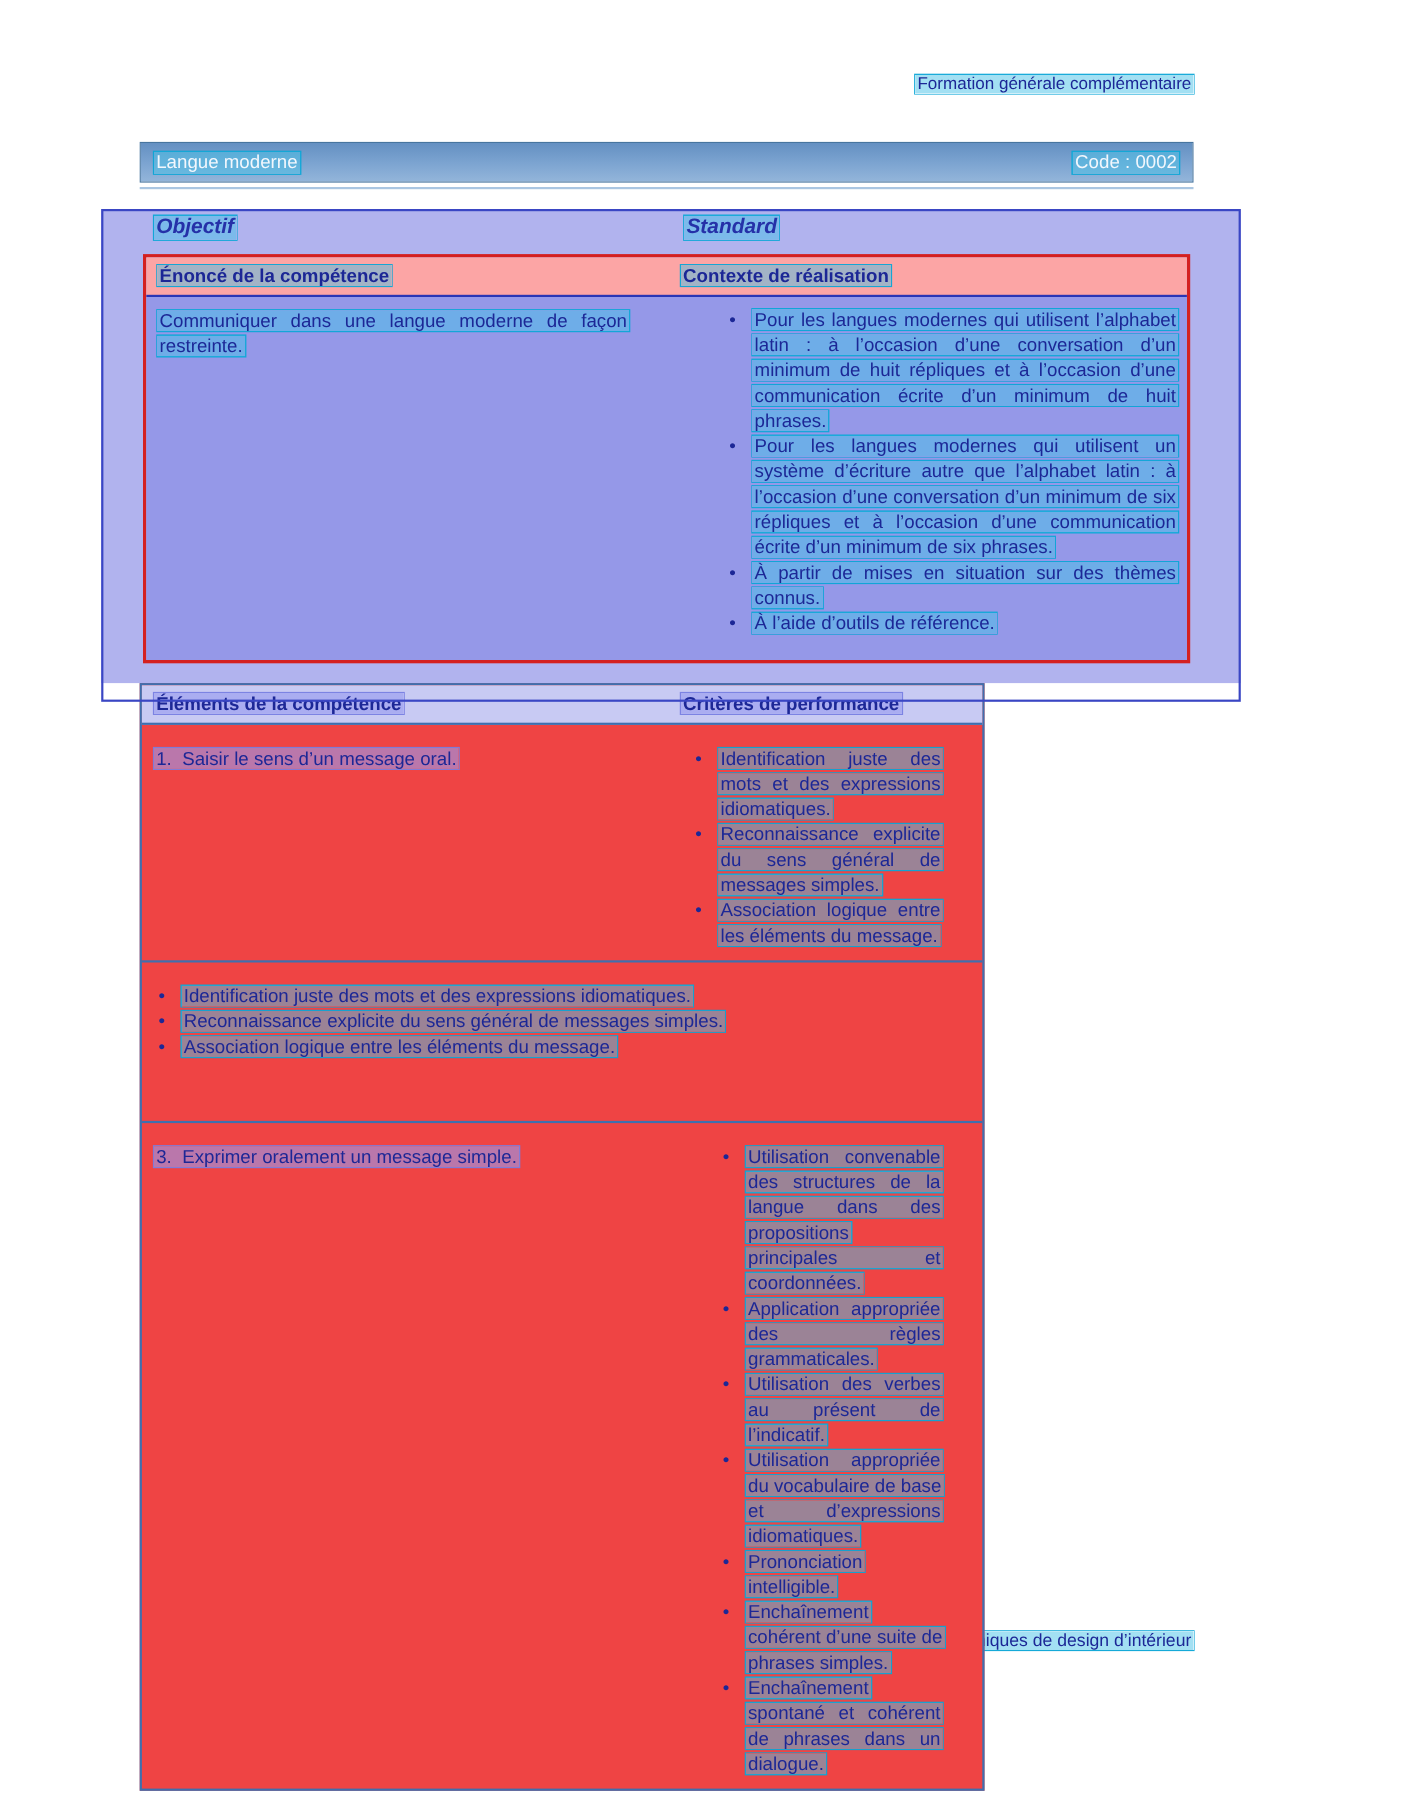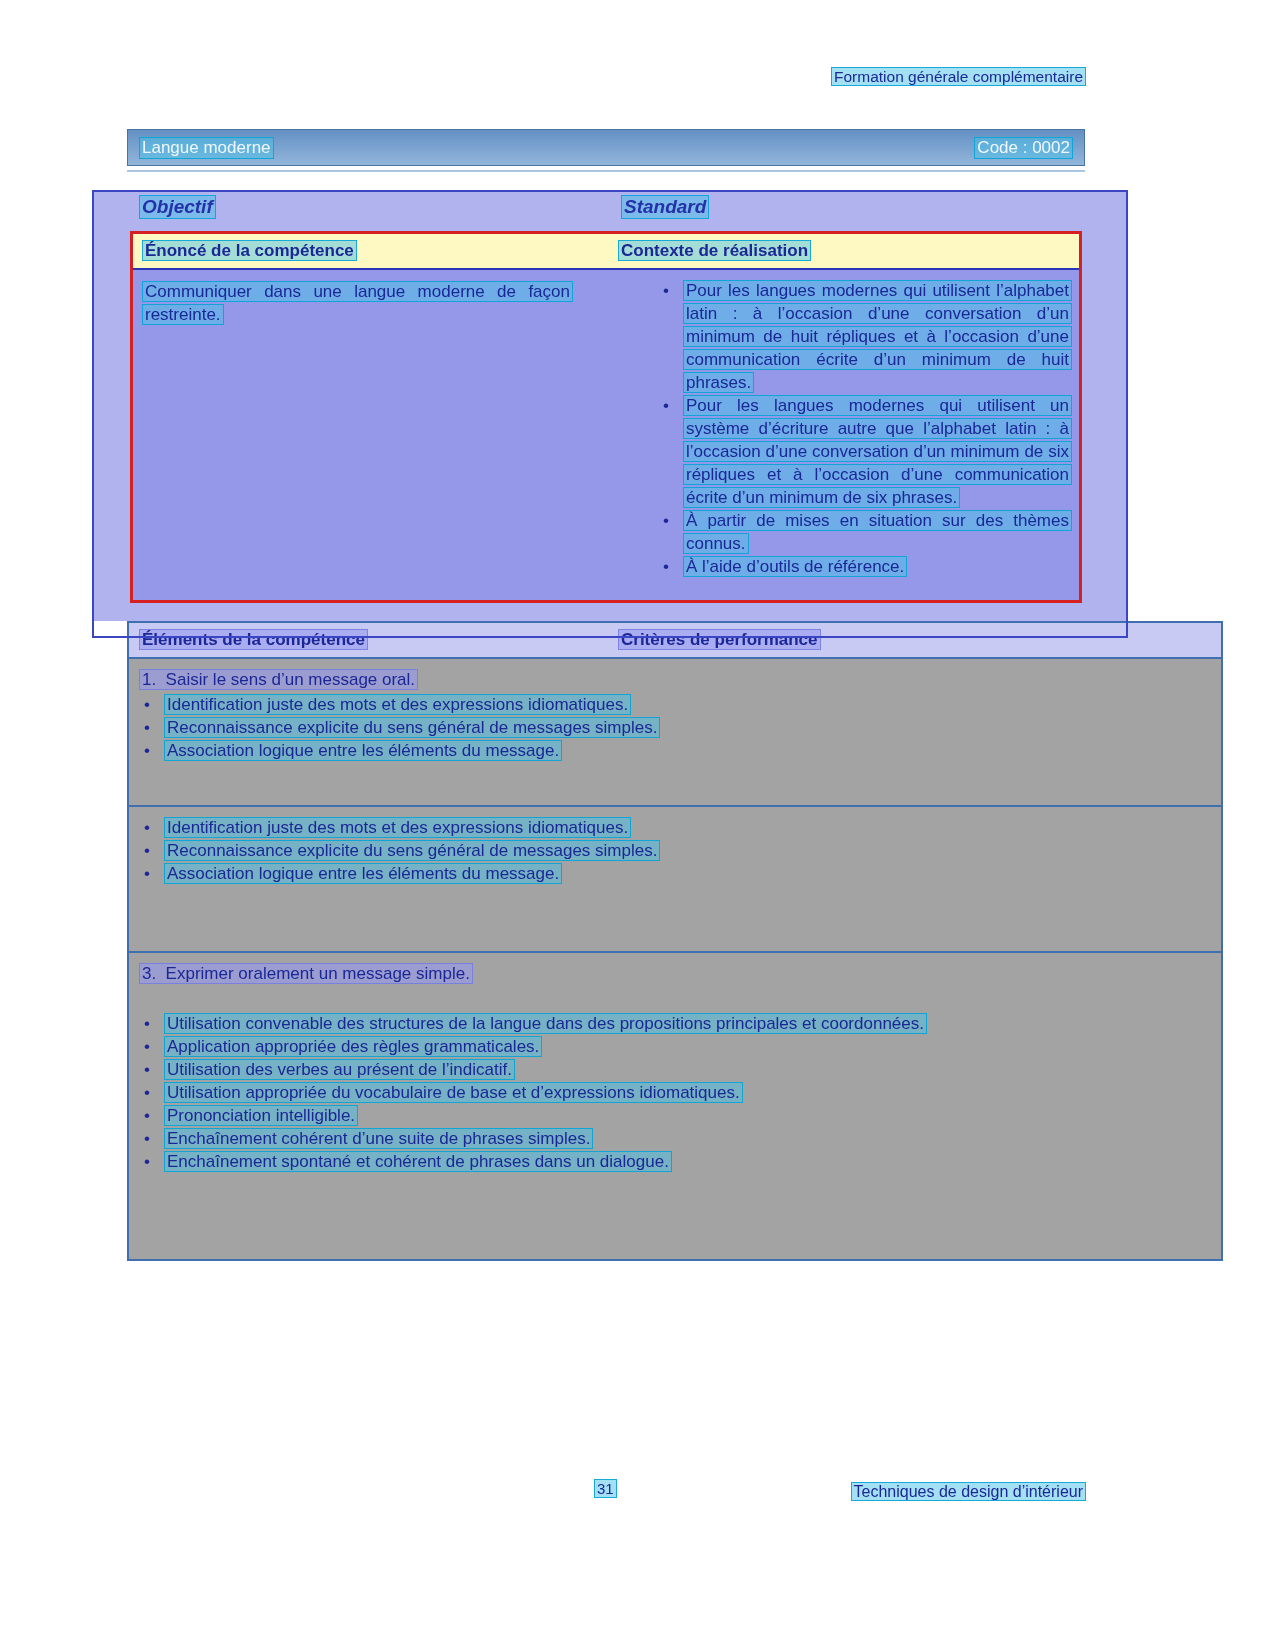--- a/index.html
+++ b/index.html
@@ -25,37 +25,37 @@
   .outer-border{position:absolute;left:92px;top:190px;width:1036px;height:448px;box-sizing:border-box;
       border:2px solid #3a46c4;z-index:30;pointer-events:none;}
 
   .obj-heads{position:absolute;left:92px;top:196px;width:1036px;height:0;z-index:10;
       font-size:19px;font-weight:bold;font-style:italic;color:#2531a8;}
   .obj-heads .o1{position:absolute;left:48px;top:0;}
   .obj-heads .o2{position:absolute;left:530px;top:0;}
 
   .red-table{position:absolute;left:130px;top:231px;width:952px;box-sizing:border-box;z-index:10;
       border:3px solid #d42020;font-size:17px;}
-  .rt-header{display:flex;height:34px;background:#fef9c3;border-bottom:2px solid #2a35b5;align-items:center;font-weight:bold;}
+  .rt-header{display:flex;height:34px;background:#fca5a5;border-bottom:2px solid #2a35b5;align-items:center;font-weight:bold;}
   .rt-h1{width:484px;padding-left:10px;box-sizing:border-box;}
   .rt-h2{flex:1;padding-left:2px;}
   .rt-body{display:flex;height:330px;background:#9598e8;box-sizing:border-box;gap:31px;}
   .rt-left{width:484px;padding:10px 45px 0 10px;box-sizing:border-box;text-align:justify;line-height:23px;}
   .rt-right{flex:1;margin:0;padding:9px 8px 0 0;list-style:none;}
 
   .bitem{display:flex;line-height:23px;}
   .bullet{width:36px;flex:none;text-align:center;}
   .btext{flex:1;margin:0;text-align:justify;}
 
-  .el-table{position:absolute;left:127px;top:621px;width:1096px;box-sizing:border-box;z-index:20;
-      border:2px solid #3f6fae;background:#a3a3a3;font-size:17px;}
+  .el-table{position:absolute;left:127px;top:621px;width:768px;box-sizing:border-box;z-index:20;
+      border:2px solid #3f6fae;background:#ef4444;font-size:17px;}
   .el-header{display:flex;height:34px;background:#c8caf3;border-bottom:2px solid #3f6fae;align-items:center;font-weight:bold;}
   .el-h1{width:488px;padding-left:11px;box-sizing:border-box;}
   .el-h2{flex:1;padding-left:2px;}
-  .el-row{display:flex;border-top:2px solid #3f6fae;padding:7px 0 11px;box-sizing:border-box;flex-direction:column;}
+  .el-row{display:flex;border-top:2px solid #3f6fae;padding:17px 0 11px;box-sizing:border-box;}
   .el-rows .el-row:nth-of-type(1){border-top:none;}
   .el-row:nth-of-type(1),.el-row:nth-of-type(2){min-height:146px;}
   .el-row:nth-of-type(3){min-height:308px;gap:25px;}
   .el-left{width:488px;padding:2px 30px 0 11px;box-sizing:border-box;line-height:23px;}
   .el-right{flex:1;margin:0;padding:2px 8px 0 0;list-style:none;}
   .el-right .btext{padding-right:28px;}
 
   .footer-note{position:absolute;top:1483px;right:190px;font-size:16px;}
   .page-number{position:absolute;top:1480px;left:595px;font-size:15px;}
 </style>

